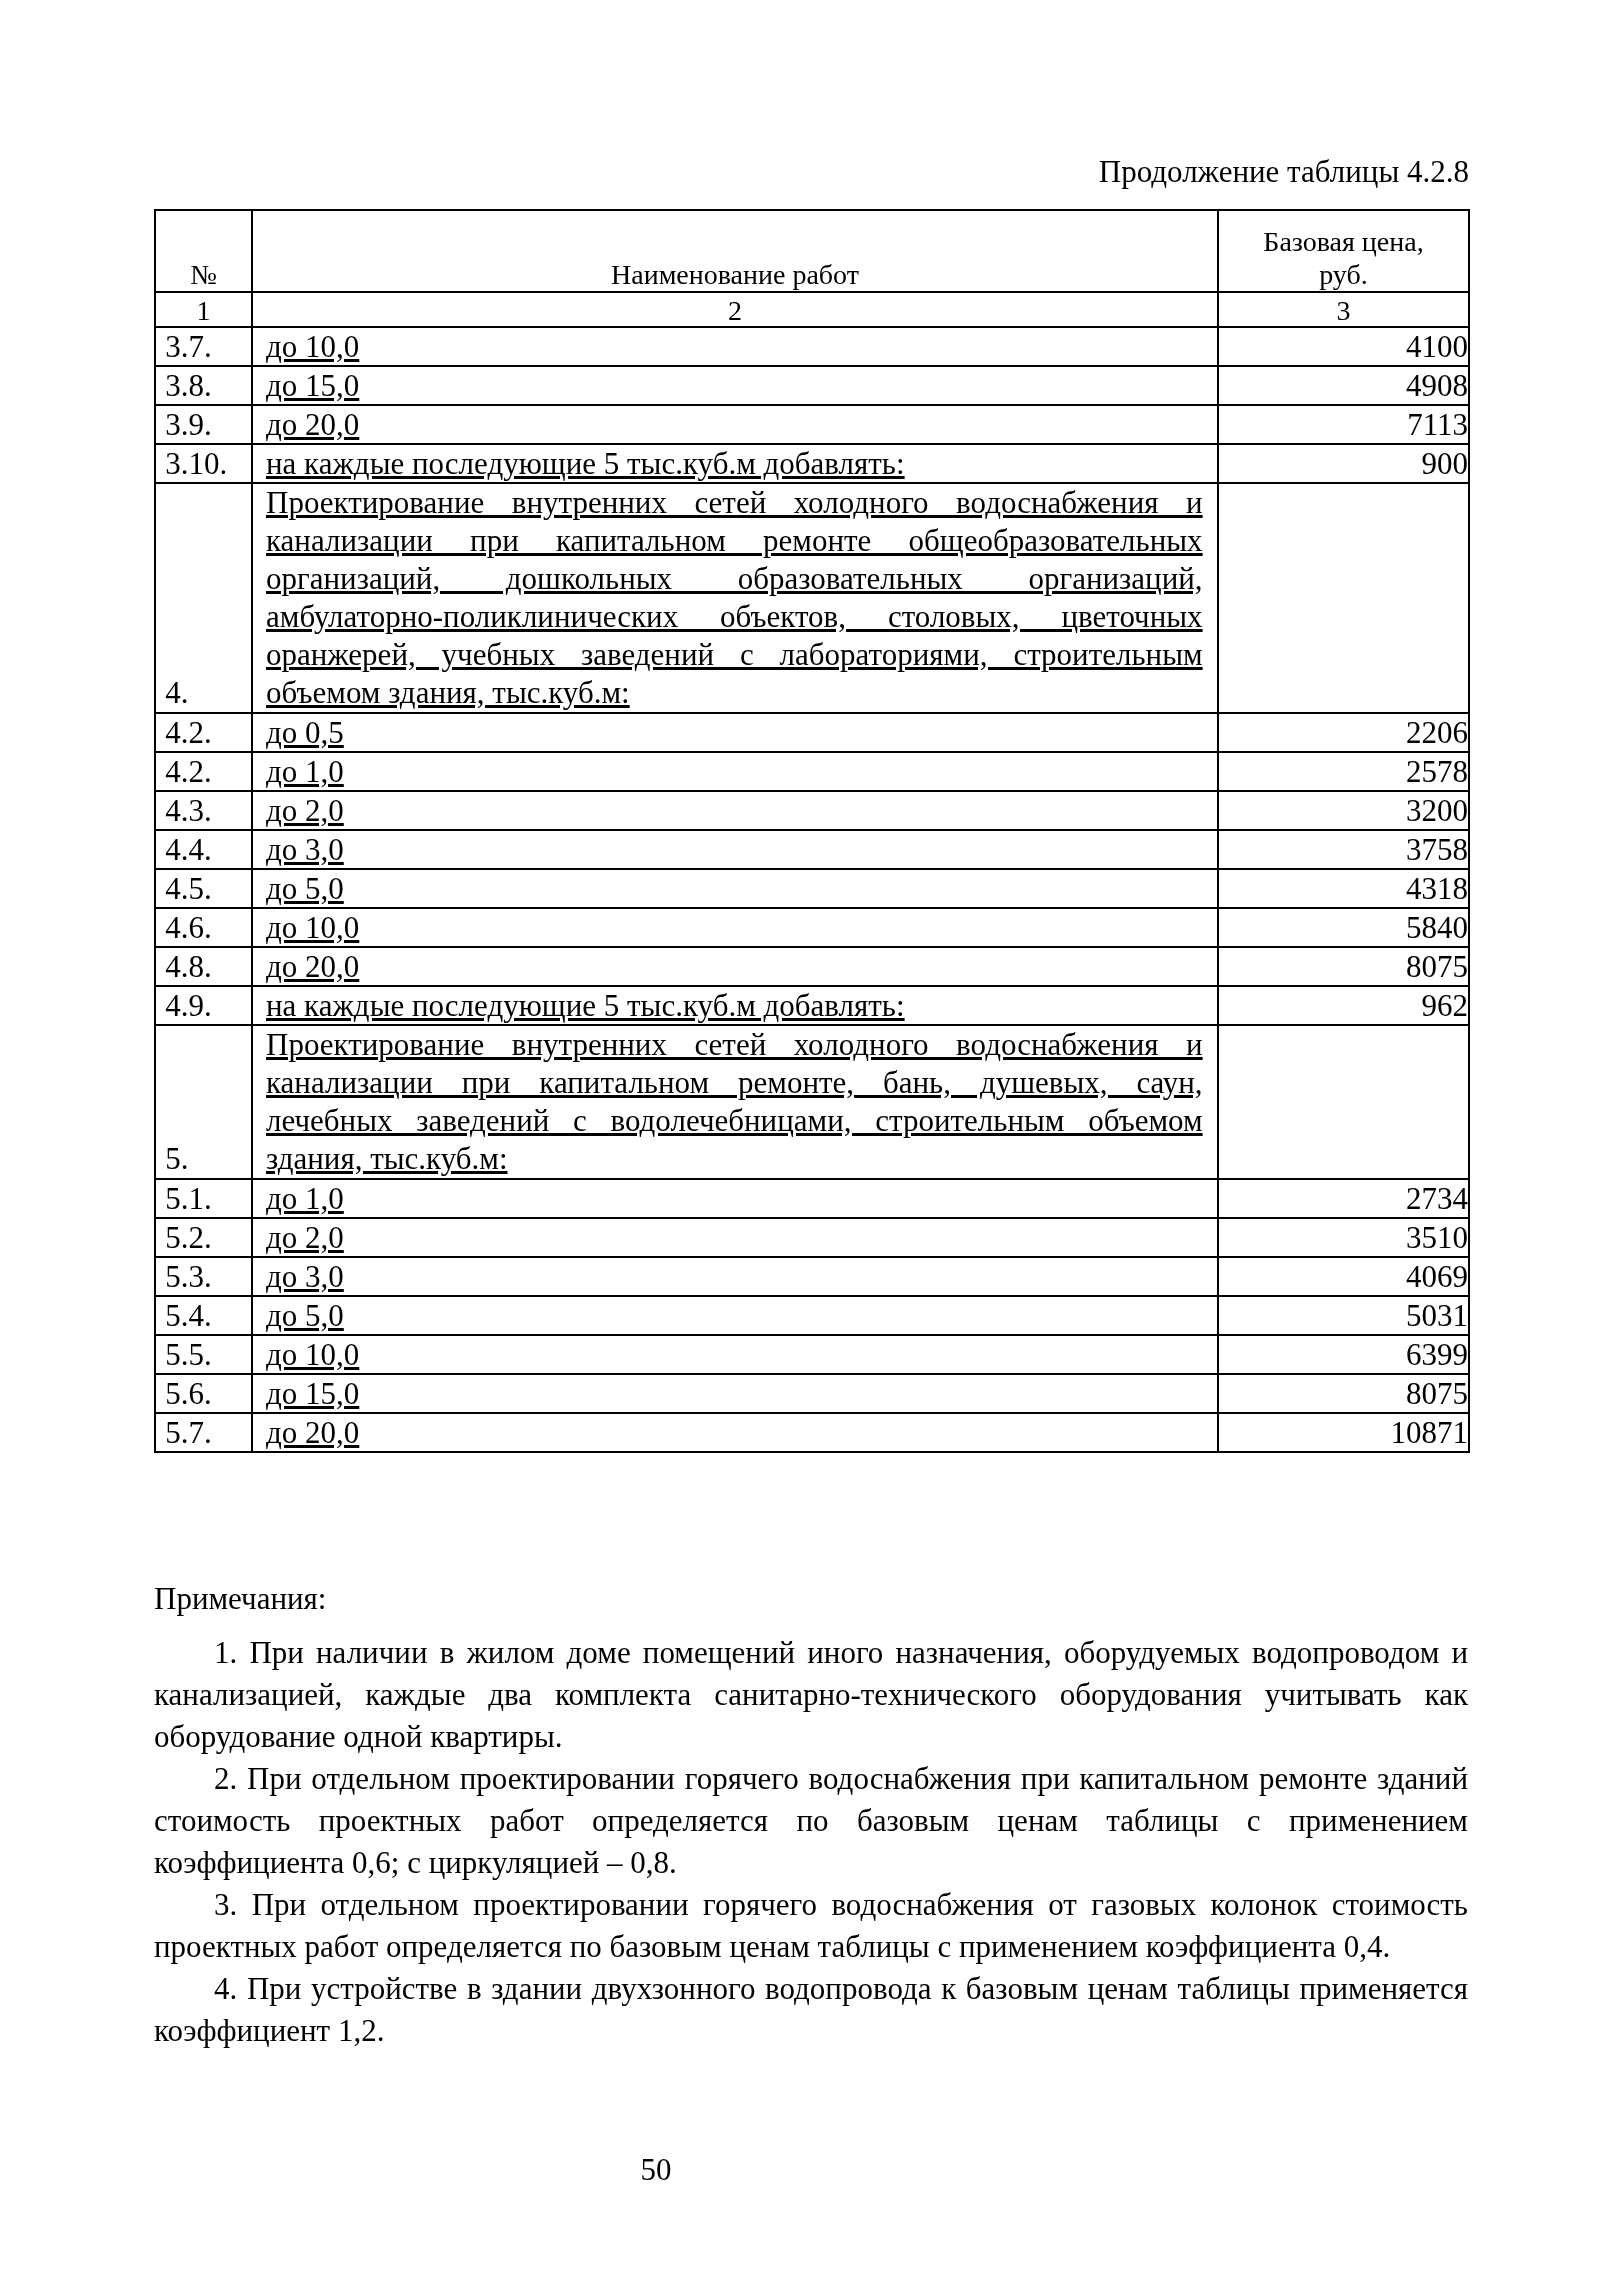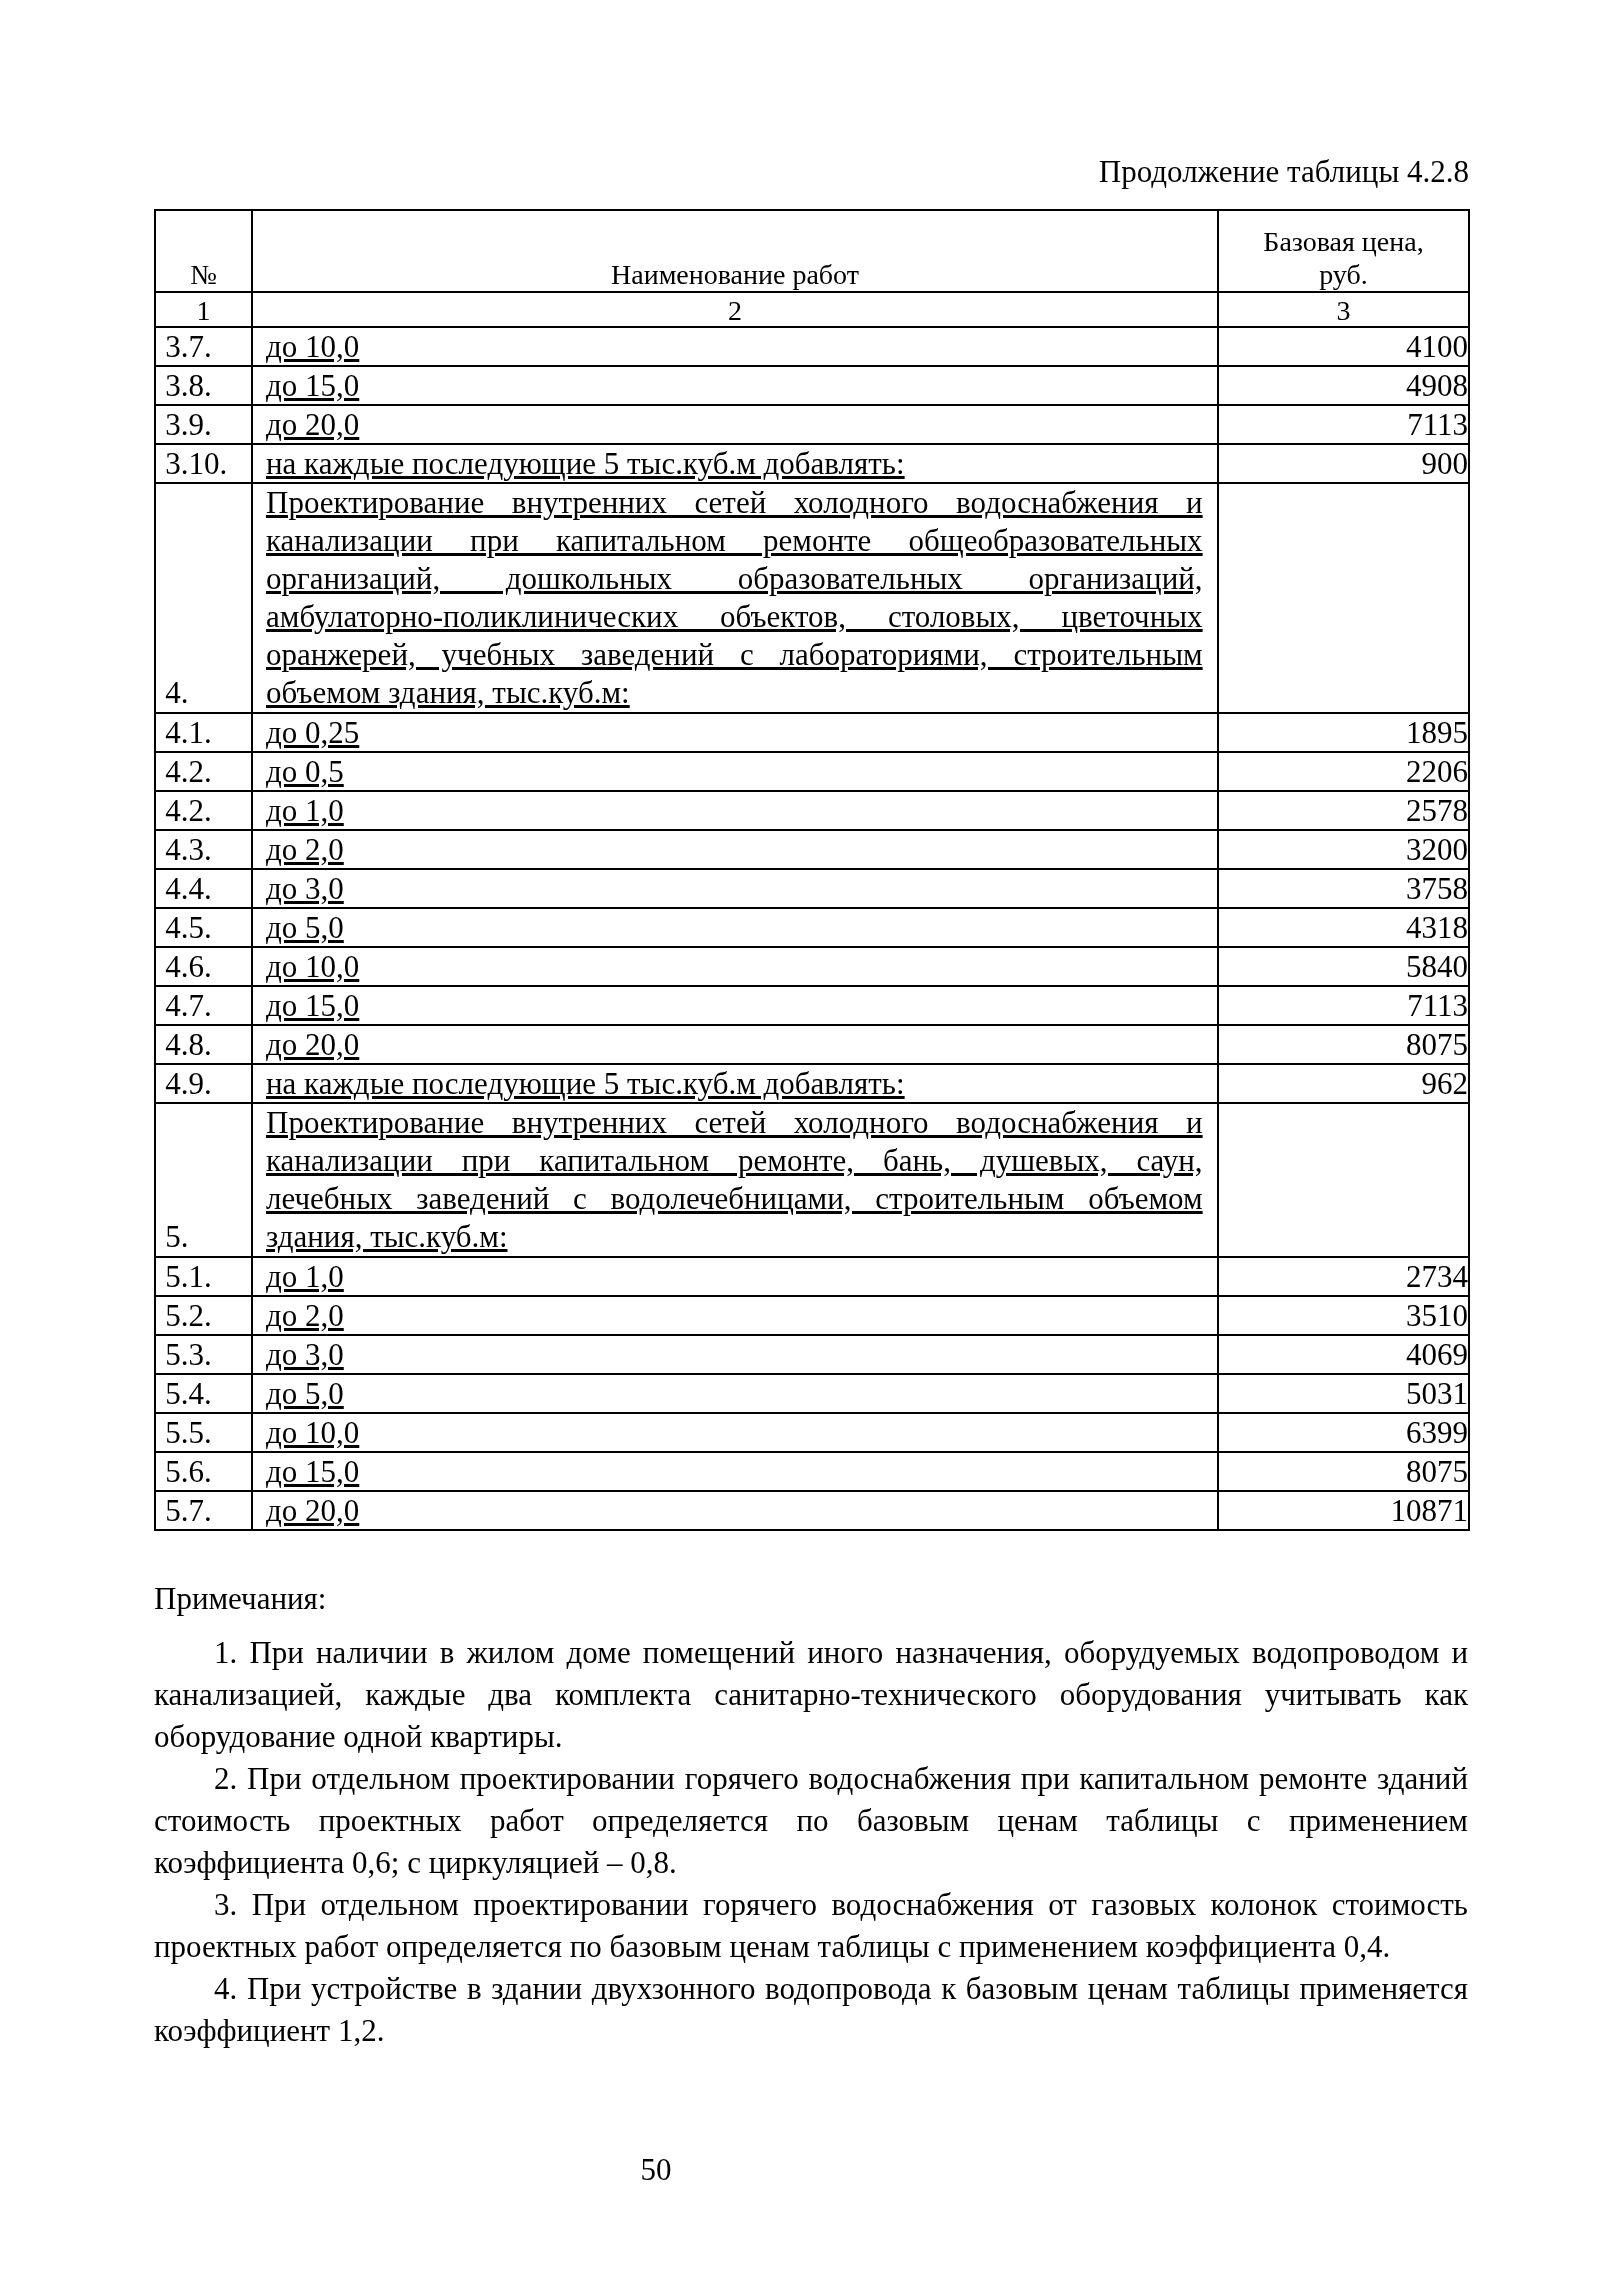--- a/index.html
+++ b/index.html
@@ -70,25 +70,20 @@
         <td class="num">3.10.</td>
         <td class="name">на каждые последующие 5 тыс.куб.м добавлять:</td>
         <td class="price">900</td>
       </tr>
       <tr class="row section">
         <td class="num">4.</td>
         <td class="name">Проектирование внутренних сетей холодного водоснабжения и канализации при капитальном ремонте общеобразовательных организаций, дошкольных образовательных организаций, амбулаторно-поликлинических объектов, столовых, цветочных оранжерей, учебных заведений с лабораториями, строительным объемом здания, тыс.куб.м:</td>
         <td class="price"></td>
       </tr>
       <tr class="row">
-        <td class="num">4.1.</td>
-        <td class="name">до 0,25</td>
-        <td class="price">1895</td>
-      </tr>
-      <tr class="row">
         <td class="num">4.2.</td>
         <td class="name">до 0,5</td>
         <td class="price">2206</td>
       </tr>
       <tr class="row">
         <td class="num">4.2.</td>
         <td class="name">до 1,0</td>
         <td class="price">2578</td>
       </tr>
       <tr class="row">
@@ -103,25 +98,20 @@
       </tr>
       <tr class="row">
         <td class="num">4.5.</td>
         <td class="name">до 5,0</td>
         <td class="price">4318</td>
       </tr>
       <tr class="row">
         <td class="num">4.6.</td>
         <td class="name">до 10,0</td>
         <td class="price">5840</td>
-      </tr>
-      <tr class="row">
-        <td class="num">4.7.</td>
-        <td class="name">до 15,0</td>
-        <td class="price">7113</td>
       </tr>
       <tr class="row">
         <td class="num">4.8.</td>
         <td class="name">до 20,0</td>
         <td class="price">8075</td>
       </tr>
       <tr class="row">
         <td class="num">4.9.</td>
         <td class="name">на каждые последующие 5 тыс.куб.м добавлять:</td>
         <td class="price">962</td>

